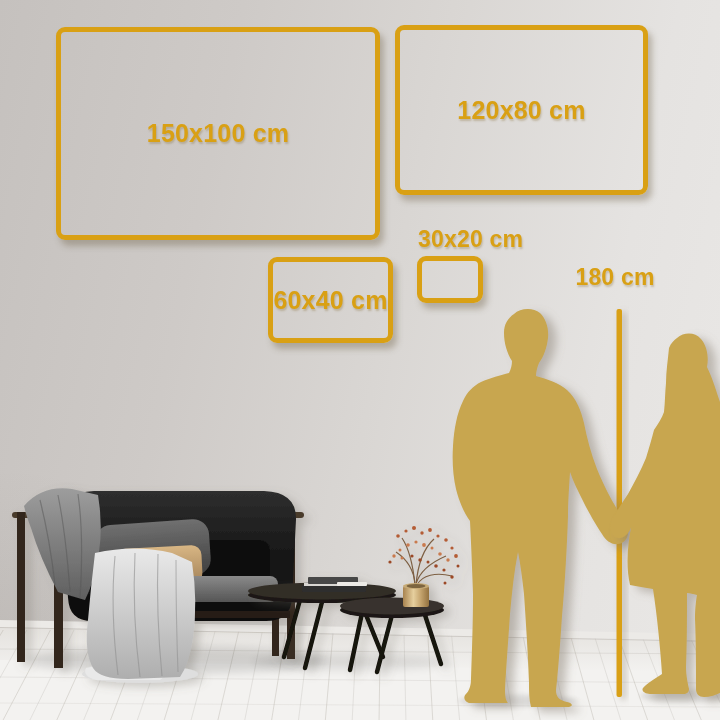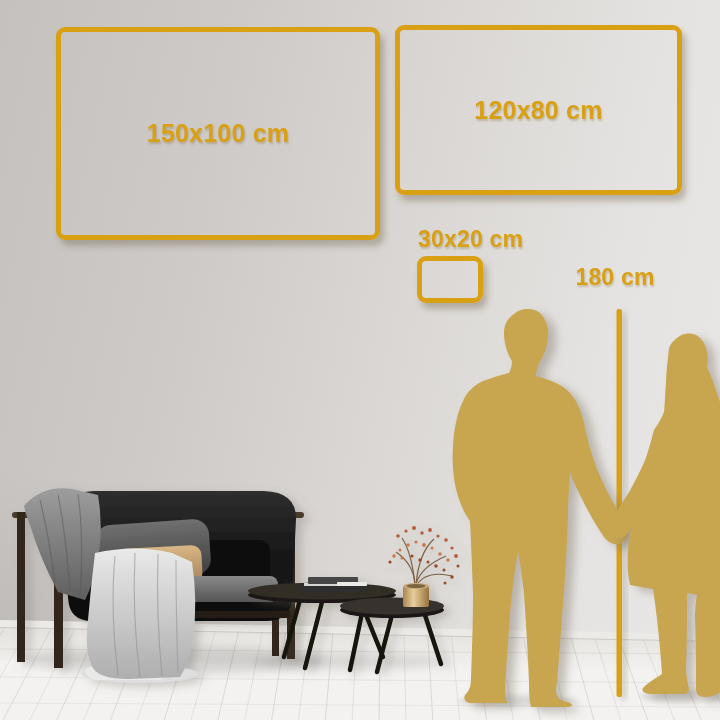--- a/index.html
+++ b/index.html
@@ -276,22 +276,25 @@
          C 634 513 637 504 640 497 C 643 503 636 517 630 530 C 626 537 620 540 615 537
          C 610 533 609 526 612 520 C 616 512 622 503 628 494 C 634 483 641 470 646 458
          C 649 448 652 438 654 430 C 658 424 662 418 664 412 C 665 403 665 393 666 383
          C 666 371 668 359 669 348 C 671 343 674 340 677 338 Z" fill="#C8A64F"></path>
   </svg>
 
   <div id="frames-layer">
       <div class="size-frame" style="left: 56px; top: 27px; width: 324px; height: 213px;">
         <span class="frame-label">150x100 cm</span>
       </div>
-      <div class="size-frame" style="left: 395px; top: 25px; width: 287px; height: 170px;">
+      <div class="size-frame" style="left: 395px; top: 25px; width: 253px; height: 170px;">
         <span class="frame-label">120x80 cm</span>
+      </div>
+      <div class="size-frame" style="left: 268px; top: 257px; width: 125px; height: 86px;">
+        <span class="frame-label">60x40 cm</span>
       </div>
       <div class="size-frame label-above" style="left: 417px; top: 256px; width: 66px; height: 47px;">
         <span class="frame-label">30x20 cm</span>
       </div>
     </div>
 
   <div class="height-label" id="height-label" style="left: 615px; top: 264px;">180 cm</div>
 </div>
 
 </body></html>

